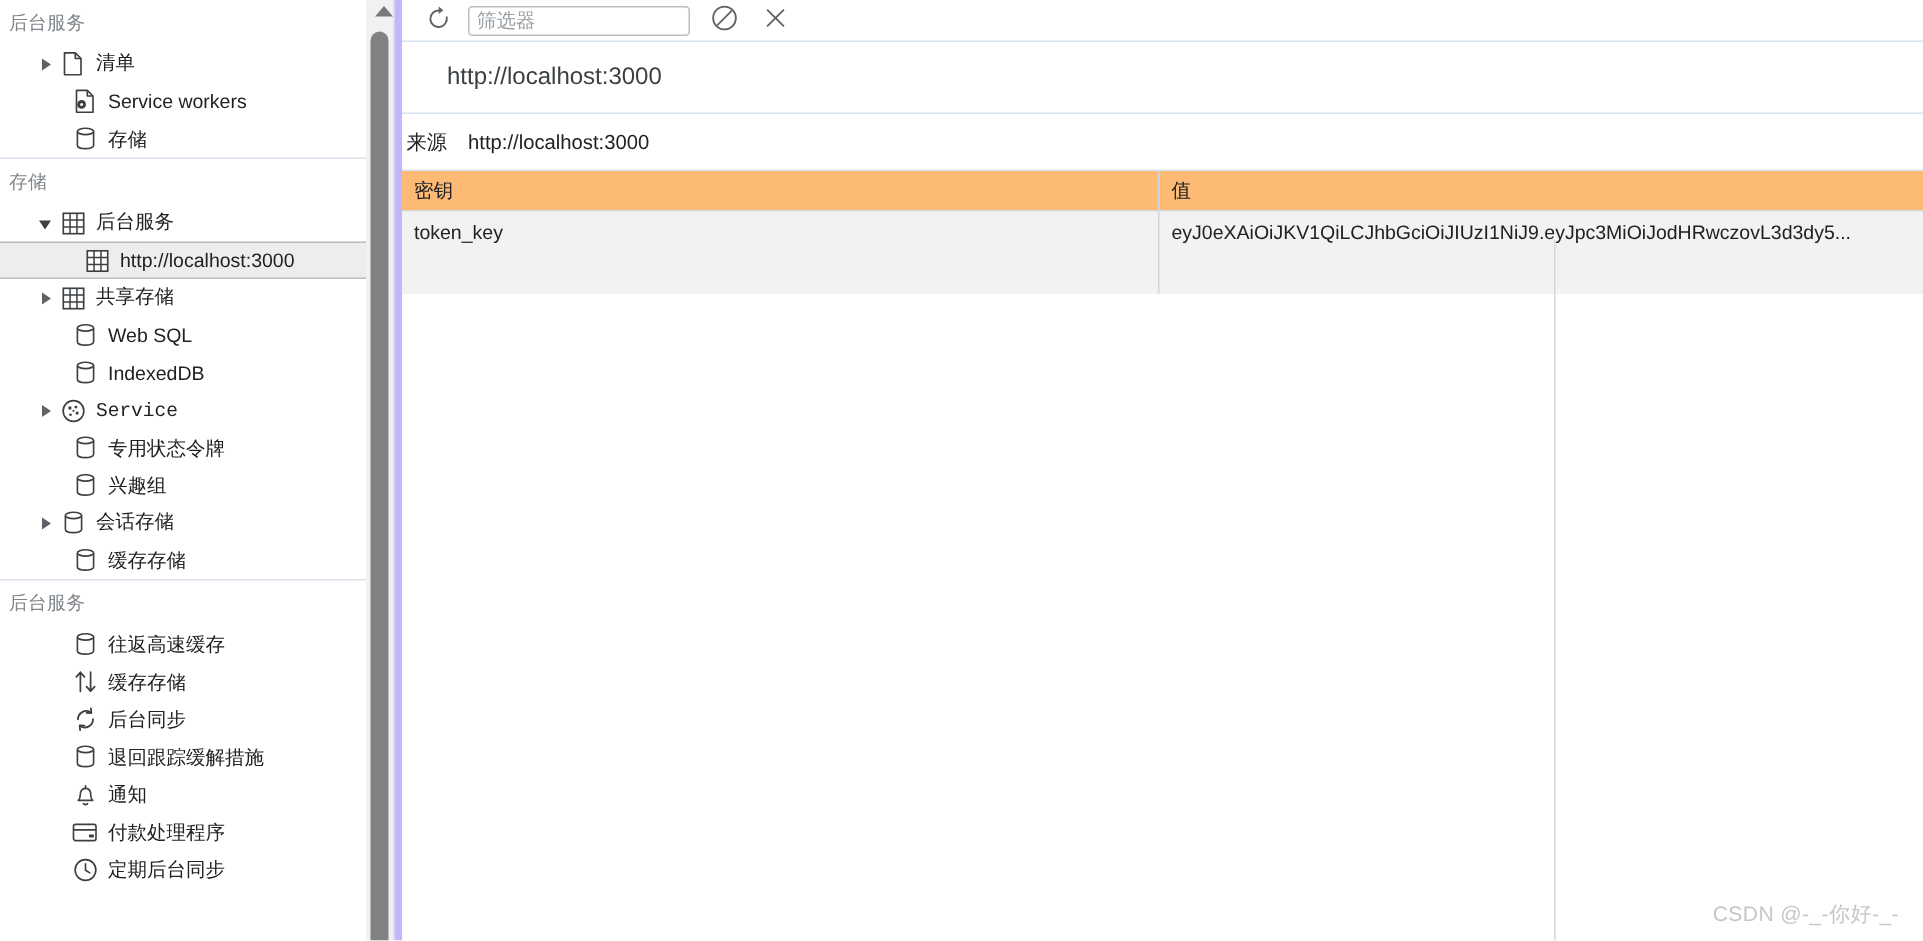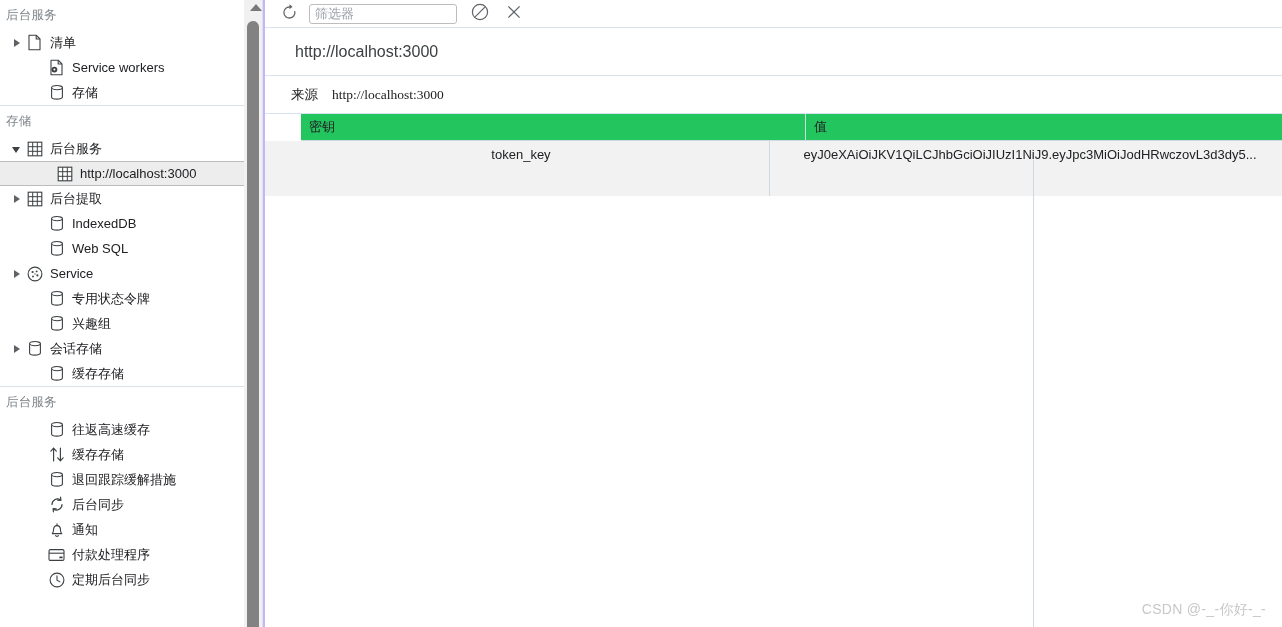--- a/index.html
+++ b/index.html
@@ -50,21 +50,21 @@
     border-top:6px solid #3c4043;
     border-left:4.5px solid transparent;
     border-right:4.5px solid transparent;
   }
   .twisty.none::after{content:none;}
   .ico{
     width:17px;height:17px;margin-right:7px;flex:none;
     display:flex;align-items:center;justify-content:center;
   }
   .ico svg{display:block;}
-  .indent-1{padding-left:10px;}
+  .indent-1{padding-left:24px;font-family:Liberation Mono, monospace;}
   .indent-2{padding-left:32px;}
   .indent-3{padding-left:40px;}
 
   
   #sb-scroll{
     position:absolute;left:244px;top:0;width:18px;height:627px;
     background:#f1f1f1;border-right:1px solid #e0e0e0;
   }
   #sb-arrow{
     position:absolute;left:250px;top:4px;width:0;height:0;
@@ -72,21 +72,21 @@
     border-bottom:7px solid #787878;
   }
   #sb-thumb{
     position:absolute;left:247px;top:21px;width:12px;height:606px;
     background:#828282;border-radius:6px 6px 0 0;
   }
 
   
   #main{
     position:absolute;left:263px;top:0;width:1019px;height:627px;
-    background:#fff;border-left:2px solid #c4b5fd;box-sizing:border-box;
+    background:#fff;border-left:5px solid #c4b5fd;box-sizing:border-box;
   }
   #toolbar{
     height:28px;display:flex;align-items:center;
     padding-left:11px;box-sizing:border-box;
     border-bottom:1px solid #d7e3ee;background:#fff;
   }
   .tb-btn{
     width:26px;height:26px;display:flex;align-items:center;justify-content:center;
     cursor:default;flex:none;
   }
@@ -102,41 +102,41 @@
   .tb-gap{width:8px;}
 
   #url-bar{
     height:48px;display:flex;align-items:center;
     padding-left:30px;box-sizing:border-box;
     font-size:16px;color:#3c4043;
     border-bottom:1px solid #d7e3ee;
   }
   #origin-bar{
     height:38px;display:flex;align-items:center;
-    padding-left:26px;box-sizing:border-box;
+    padding-left:3px;box-sizing:border-box;
     border-bottom:1px solid #d7e3ee;
-    font-size:13.5px;color:#202124;font-family:Liberation Serif, serif;
+    font-size:13.5px;color:#202124;
   }
   #origin-label{margin-right:14px;}
   #origin-value{color:#202124;}
 
   
   #table{width:100%;}
   .thead{
     display:flex;height:26px;align-items:flex-start;
-    border-bottom:1px solid #cfd8e3;background:#22c55e;margin-left:36px;
+    border-bottom:1px solid #cfd8e3;background:#fdba74;
   }
   .th{
     font-size:13px;color:#202124;
     padding-left:8px;box-sizing:border-box;height:26px;line-height:26px;
   }
   .th.key{width:505px;border-right:1px solid #cfd8e3;}
   .th.val{flex:1;}
   .trow{
-    display:flex;height:27px;align-items:center;background:#f2f2f2;text-align:center;
+    display:flex;height:27px;align-items:center;background:#f2f2f2;
   }
   .trow.empty{background:#f2f2f2;height:28px;}
   .td{
     font-size:13px;color:#202124;
     padding-left:8px;box-sizing:border-box;height:100%;
     line-height:27px;overflow:hidden;white-space:nowrap;
   }
   .td.key{width:505px;border-right:1px solid #cfd8e3;}
   .td.val{flex:1;text-overflow:ellipsis;}
   #col-rule{
@@ -222,41 +222,41 @@
         <span class="twisty closed"></span>
         <span class="ico">
           <svg width="16" height="16" viewBox="0 0 16 16">
             <rect x="1.2" y="1.2" width="13.6" height="13.6" fill="#fff" stroke="#3c4043" stroke-width="1.1"></rect>
             <line x1="1.2" y1="5.7" x2="14.8" y2="5.7" stroke="#3c4043" stroke-width="1"></line>
             <line x1="1.2" y1="10.3" x2="14.8" y2="10.3" stroke="#3c4043" stroke-width="1"></line>
             <line x1="5.7" y1="1.2" x2="5.7" y2="14.8" stroke="#3c4043" stroke-width="1"></line>
             <line x1="10.3" y1="1.2" x2="10.3" y2="14.8" stroke="#3c4043" stroke-width="1"></line>
           </svg>
         </span>
-        <span class="lbl">后台提取</span>
+        <span class="lbl">共享存储</span>
+      </div>
+      <div class="tree-row indent-2">
+        <span class="twisty none"></span>
+        <span class="ico">
+          <svg width="14" height="17" viewBox="0 0 14 17">
+            <path d="M1.6 3.6v9.4c0 1.2 2.4 2.1 5.4 2.1s5.4-.9 5.4-2.1V3.6" fill="#fff" stroke="#3c4043" stroke-width="1.1"></path>
+            <ellipse cx="7" cy="3.6" rx="5.4" ry="2.1" fill="#fff" stroke="#3c4043" stroke-width="1.1"></ellipse>
+          </svg>
+        </span>
+        <span class="lbl">Web SQL</span>
       </div>
       <div class="tree-row indent-2">
         <span class="twisty none"></span>
         <span class="ico">
           <svg width="14" height="17" viewBox="0 0 14 17">
             <path d="M1.6 3.6v9.4c0 1.2 2.4 2.1 5.4 2.1s5.4-.9 5.4-2.1V3.6" fill="#fff" stroke="#3c4043" stroke-width="1.1"></path>
             <ellipse cx="7" cy="3.6" rx="5.4" ry="2.1" fill="#fff" stroke="#3c4043" stroke-width="1.1"></ellipse>
           </svg>
         </span>
         <span class="lbl">IndexedDB</span>
-      </div>
-      <div class="tree-row indent-2">
-        <span class="twisty none"></span>
-        <span class="ico">
-          <svg width="14" height="17" viewBox="0 0 14 17">
-            <path d="M1.6 3.6v9.4c0 1.2 2.4 2.1 5.4 2.1s5.4-.9 5.4-2.1V3.6" fill="#fff" stroke="#3c4043" stroke-width="1.1"></path>
-            <ellipse cx="7" cy="3.6" rx="5.4" ry="2.1" fill="#fff" stroke="#3c4043" stroke-width="1.1"></ellipse>
-          </svg>
-        </span>
-        <span class="lbl">Web SQL</span>
       </div>
       <div class="tree-row indent-1">
         <span class="twisty closed"></span>
         <span class="ico">
           <svg width="16" height="16" viewBox="0 0 16 16">
             <circle cx="8" cy="8" r="6.9" fill="#fff" stroke="#3c4043" stroke-width="1.1"></circle>
             <circle cx="5.6" cy="6" r="1.1" fill="#3c4043"></circle>
             <circle cx="9.6" cy="5.4" r=".95" fill="#3c4043"></circle>
             <circle cx="10.4" cy="9.4" r="1.05" fill="#3c4043"></circle>
             <circle cx="6" cy="10.5" r=".9" fill="#3c4043"></circle>
@@ -323,38 +323,38 @@
           <svg width="16" height="17" viewBox="0 0 16 17">
             <path d="M4.6 15V2.2M4.6 2.2 1.9 5.2M4.6 2.2 7.3 5.2" fill="none" stroke="#3c4043" stroke-width="1.15" stroke-linecap="round"></path>
             <path d="M11.4 2v12.8M11.4 14.8l2.7-3M11.4 14.8l-2.7-3" fill="none" stroke="#3c4043" stroke-width="1.15" stroke-linecap="round"></path>
           </svg>
         </span>
         <span class="lbl">缓存存储</span>
       </div>
       <div class="tree-row indent-2">
         <span class="twisty none"></span>
         <span class="ico">
-          <svg width="14" height="17" viewBox="0 0 14 17">
-            <path d="M1.6 3.6v9.4c0 1.2 2.4 2.1 5.4 2.1s5.4-.9 5.4-2.1V3.6" fill="#fff" stroke="#3c4043" stroke-width="1.1"></path>
-            <ellipse cx="7" cy="3.6" rx="5.4" ry="2.1" fill="#fff" stroke="#3c4043" stroke-width="1.1"></ellipse>
-          </svg>
-        </span>
-        <span class="lbl">退回跟踪缓解措施</span>
-      </div>
-      <div class="tree-row indent-2">
-        <span class="twisty none"></span>
-        <span class="ico">
           <svg width="16" height="17" viewBox="0 0 16 17">
             <path d="M3 8.5a5.5 5.5 0 0 1 8.3-4.7" fill="none" stroke="#3c4043" stroke-width="1.2" stroke-linecap="round"></path>
             <path d="M11.6 1.2l.3 3.2-3.2-.2" fill="none" stroke="#3c4043" stroke-width="1.2" stroke-linecap="round" stroke-linejoin="round"></path>
             <path d="M13 8.5a5.5 5.5 0 0 1-8.3 4.7" fill="none" stroke="#3c4043" stroke-width="1.2" stroke-linecap="round"></path>
             <path d="M4.4 15.8l-.3-3.2 3.2.2" fill="none" stroke="#3c4043" stroke-width="1.2" stroke-linecap="round" stroke-linejoin="round"></path>
           </svg>
         </span>
         <span class="lbl">后台同步</span>
+      </div>
+      <div class="tree-row indent-2">
+        <span class="twisty none"></span>
+        <span class="ico">
+          <svg width="14" height="17" viewBox="0 0 14 17">
+            <path d="M1.6 3.6v9.4c0 1.2 2.4 2.1 5.4 2.1s5.4-.9 5.4-2.1V3.6" fill="#fff" stroke="#3c4043" stroke-width="1.1"></path>
+            <ellipse cx="7" cy="3.6" rx="5.4" ry="2.1" fill="#fff" stroke="#3c4043" stroke-width="1.1"></ellipse>
+          </svg>
+        </span>
+        <span class="lbl">退回跟踪缓解措施</span>
       </div>
       <div class="tree-row indent-2">
         <span class="twisty none"></span>
         <span class="ico">
           <svg width="16" height="17" viewBox="0 0 16 17">
             <path d="M3.2 12.6c1.1-1 1.3-2 1.3-3.6 0-2.5 1.1-4.4 3.5-4.4s3.5 1.9 3.5 4.4c0 1.6.2 2.6 1.3 3.6z" fill="#fff" stroke="#3c4043" stroke-width="1.1" stroke-linejoin="round"></path>
             <path d="M6.4 14.3a1.7 1.7 0 0 0 3.2 0" fill="none" stroke="#3c4043" stroke-width="1.1"></path>
             <path d="M8 4.6V2.8" stroke="#3c4043" stroke-width="1.1" stroke-linecap="round"></path>
           </svg>
         </span>

